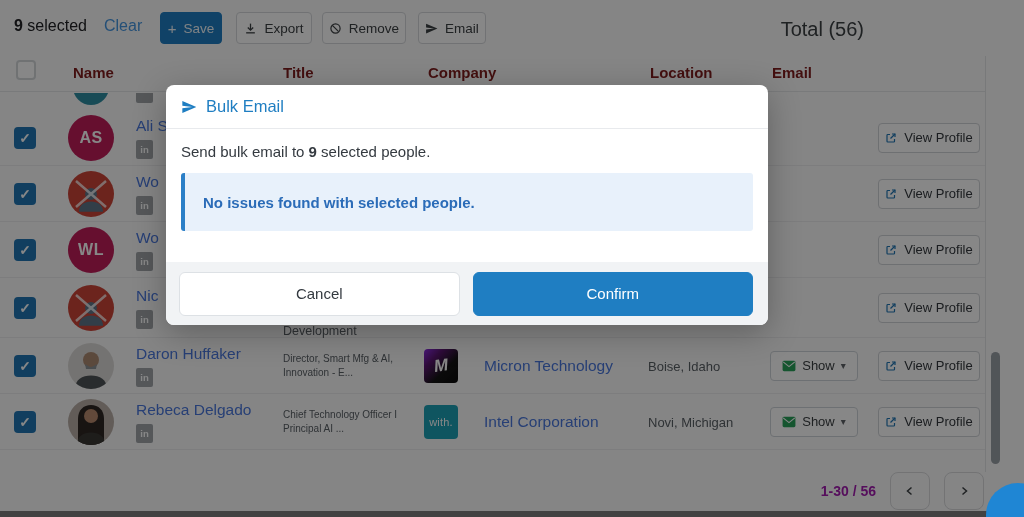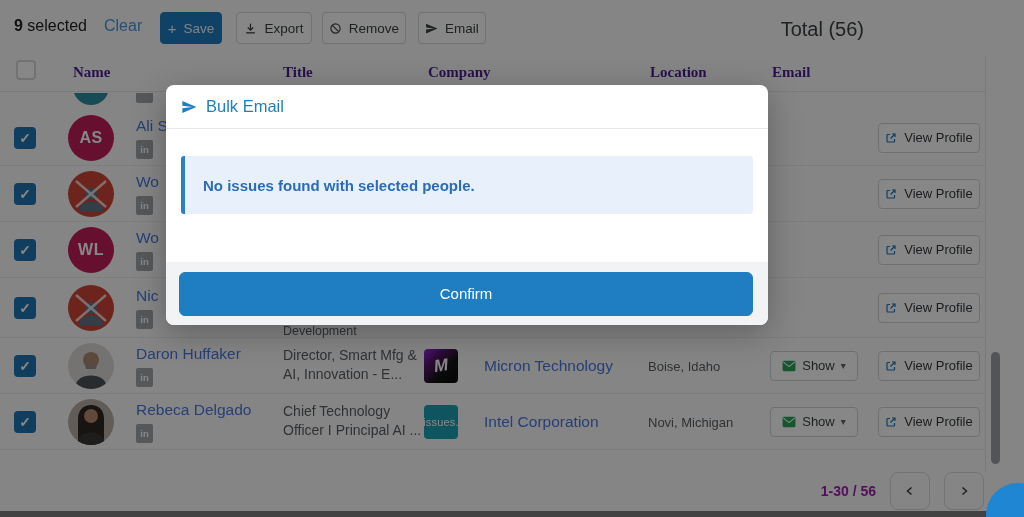--- a/index.html
+++ b/index.html
@@ -18,21 +18,21 @@
   .tb-btn svg { width:13px; height:13px; }
   .btn-save { left:160px; width:62px; background:var(--primary); border-color:var(--primary); color:#f0f6fb; }
   .btn-save .plus { font-size:15px; line-height:1; }
   .btn-export { left:236px; width:76px; }
   .btn-remove { left:322px; width:84px; }
   .btn-email { left:418px; width:68px; }
   .total-text { position:absolute; right:16px; top:18px; font-size:20px; color:#3c4043; }
 
   
   .thead { position:absolute; left:0; top:56px; width:986px; height:36px; border-bottom:1px solid #e4e6e8; }
-  .th { position:absolute; top:8px; font-size:15px; font-weight:700; color:#4c1d95;font-family:Liberation Serif, serif; }
+  .th { position:absolute; top:8px; font-size:15px; font-weight:700; color:#7f1d1d; }
   .h-check { position:absolute; left:16px; top:4px; width:20px; height:20px; background:#fff;
              border:2px solid #d4d7da; border-radius:4px; }
   .h-name{left:73px} .h-title{left:283px} .h-company{left:428px} .h-location{left:650px} .h-email{left:772px}
 
   
   .row { position:absolute; left:0; width:986px; border-bottom:1px solid #ededee; background:#fbfbfc; }
   .cell { position:absolute; top:50%; transform:translateY(-50%); }
   .checkbox { left:14px; width:22px; height:22px; background:var(--checkbox-blue); border-radius:4px;
               display:flex; align-items:center; justify-content:center; color:#fff; font-size:14px;
               font-weight:bold; cursor:pointer; }
@@ -40,21 +40,21 @@
             display:flex; align-items:center; justify-content:center; }
   .avatar.initials { color:#fff; font-size:16px; font-weight:bold; letter-spacing:0.5px; }
   .av-crimson { background:var(--avatar-crimson); }
   .av-blocked { background:var(--avatar-red); position:absolute; }
   .av-blocked svg.person { width:34px; height:34px; fill:#5f7588; margin-top:10px; }
   .x-overlay { position:absolute; inset:0; }
   .namecol { left:136px; display:flex; flex-direction:column; gap:5px; width:150px; }
   .name-link { font-size:15.5px; font-weight:500; color:var(--link-blue); cursor:pointer; white-space:nowrap; }
   .li-icon { width:17px; height:19px; background:#a0a4a8; border-radius:2px; color:#fff; font-size:9.5px;
              font-weight:bold; display:flex; align-items:center; justify-content:center; cursor:pointer; }
-  .title-cell { left:283px; width:140px; font-size:14px; color:#5a6065; line-height:1.4; }
+  .title-cell { left:283px; width:140px; font-size:10px; color:#5a6065; line-height:1.4; }
   .logo { left:424px; width:34px; height:34px; border-radius:4px; position:absolute;
           display:flex; align-items:center; justify-content:center; overflow:hidden; }
   .logo-micron { background:linear-gradient(135deg,#8a2be2 0%,#5a1670 28%,#141414 62%,#0a0a0a 100%); }
   .logo-micron .m { color:#fff; font-size:17px; font-weight:bold; font-style:italic; transform:rotate(-8deg); }
   .logo-intel { background:var(--intel-teal); }
   .logo-intel .t { color:#fff; font-size:11px; font-weight:500; letter-spacing:0.2px; }
   .company-link { left:484px; font-size:15.5px; color:var(--link-blue); cursor:pointer; white-space:nowrap; }
   .location-cell { left:648px; font-size:13px; color:#5a6065; white-space:nowrap; }
   .show-btn { left:770px; width:88px; height:30px; background:#fff; border:1px solid #cfd4d9; border-radius:4px;
               display:flex; align-items:center; justify-content:center; gap:6px; font-size:13px; color:#3c4043;
@@ -306,21 +306,21 @@
           <circle cx="23" cy="17" r="7" fill="#b98a6e"></circle>
           <path d="M9 46c0-9 6.5-12.5 14-12.5S37 37 37 46z" fill="#3a3734"></path>
         </svg>
     </div>
     <div class="cell namecol">
       <span class="name-link">Rebeca Delgado</span>
       <span class="li-icon">in</span>
     </div>
     <div class="cell title-cell">Chief Technology Officer I Principal AI ...</div>
     <div class="cell logo logo-intel">
-        <span class="t">issues.</span>
+        <span class="t">with.</span>
       </div>
     <div class="cell company-link">Intel Corporation</div>
     <div class="cell location-cell">Novi, Michigan</div>
     <div class="cell show-btn">
       <svg viewBox="0 0 24 20">
           <rect x="1" y="1" width="22" height="18" rx="2.5" fill="#28a05a"></rect>
           <path d="M2 3l10 8L22 3" stroke="#fff" stroke-width="2" fill="none"></path>
         </svg>
       <span>Show</span>
       <span class="caret">▾</span>
@@ -357,24 +357,26 @@
   <div class="overlay"></div>
 
   <div class="modal">
     <div class="modal-header">
       <svg viewBox="0 0 24 24">
           <path d="M2 21l21-9L2 3v7l15 2-15 2z"></path>
         </svg>
       <span class="modal-title">Bulk Email</span>
     </div>
     <div class="modal-body">
+      <div class="body-text"><span>Send bulk email to </span><span class="body-count">9</span><span> selected people.</span></div>
       <div class="info-box">
         <span class="info-text">No issues found with selected people.</span>
       </div>
     </div>
     <div class="modal-footer">
+      <div class="m-btn btn-cancel">Cancel</div>
       <div class="m-btn btn-confirm">Confirm</div>
     </div>
   </div>
 
   <div class="fab"></div>
 
 </div>
 
 </body></html>

